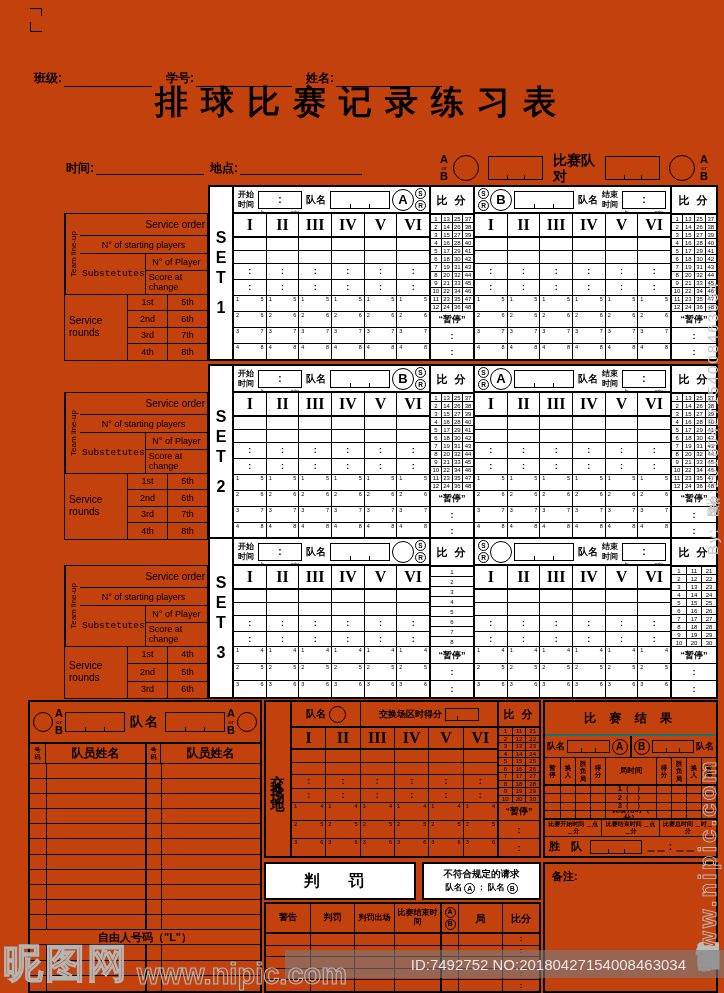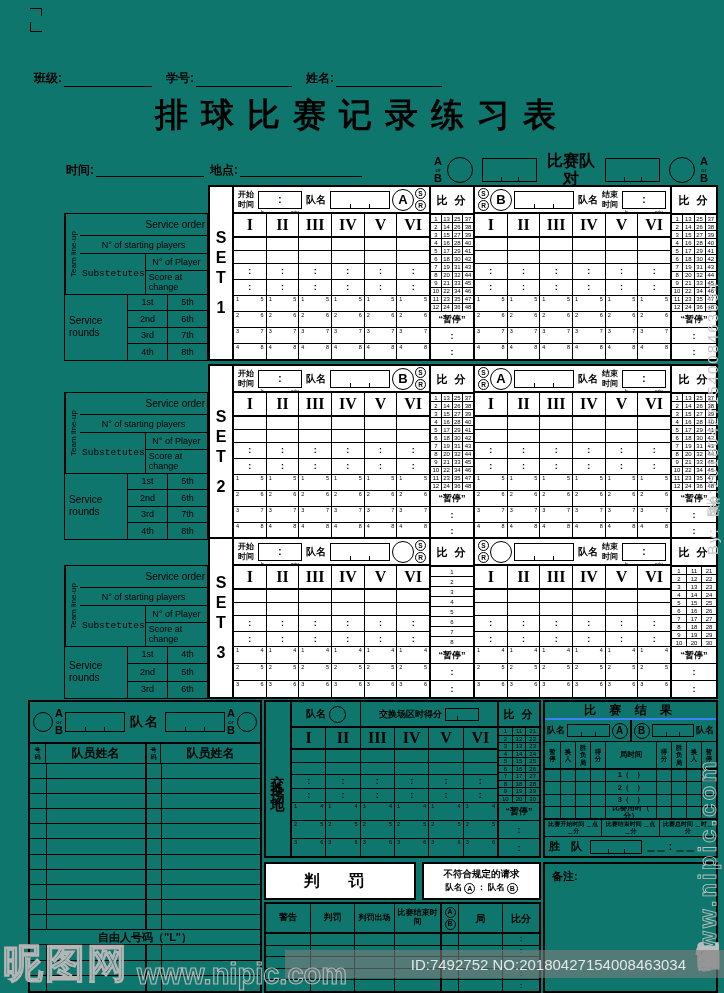--- a/index.html
+++ b/index.html
@@ -1,35 +1,35 @@
 <!DOCTYPE html>
 <html><head>
 <meta charset="utf-8">
 <style>
   html,body{margin:0;padding:0;background:#888;}
-  .page{position:relative;width:724px;height:993px;background:#0f766e;margin:0 auto;
+  .page{position:relative;width:724px;height:993px;background:#c2410c;margin:0 auto;
         font-family:"Liberation Sans",sans-serif;color:#000;overflow:hidden;box-sizing:border-box;}
   .page *{box-sizing:border-box;}
   .abs{position:absolute;}
 
   
   .regmark{position:absolute;left:30px;top:8px;}
   .rm1{width:12px;height:8px;border-top:1.5px solid #000;border-right:1.5px solid #000;}
   .rm2{margin-top:6px;width:12px;height:10px;border-bottom:1.5px solid #000;border-left:1.5px solid #000;}
   .line1{position:absolute;left:34px;top:70px;display:flex;align-items:flex-end;font-size:12px;font-weight:bold;}
   .line1 .ul{display:inline-block;border-bottom:1px solid #000;height:13px;margin:0 14px 0 2px;}
-  .title{position:absolute;top:93px;left:0;width:100%;text-align:center;font-size:33px;font-weight:bold;letter-spacing:13px;}
+  .title{position:absolute;top:80px;left:0;width:100%;text-align:center;font-size:33px;font-weight:bold;letter-spacing:13px;}
   .line2{position:absolute;left:66px;right:16px;top:152px;display:flex;align-items:center;font-size:12px;font-weight:bold;}
   .line2 .ul{display:inline-block;border-bottom:1px solid #000;height:13px;margin:0 6px 0 2px;}
   .aorb{display:flex;flex-direction:column;align-items:center;line-height:1;font-weight:bold;}
   .aorb .ab{font-size:11px;}
   .aorb .or{font-size:6px;font-weight:normal;}
   .circle-big{width:26px;height:26px;border:1.5px solid #000;border-radius:50%;margin:0 5px;flex:0 0 26px;}
   .vbox{width:55px;height:24px;border:1px solid #000;position:relative;margin:0 4px;}
-  .vslabel{text-align:center;font-size:16px;font-weight:bold;line-height:1.15;margin:0 6px;}
+  .vslabel{text-align:left;font-size:14px;font-weight:bold;line-height:1.15;margin:0 6px;}
   .tick{position:absolute;bottom:0;width:1px;height:4px;background:#000;}
   .t1{left:33%;} .t2{left:66%;}
 
   
   .grid{display:flex;flex-direction:column;overflow:hidden;}
   .g-row{flex:1;display:flex;min-height:0;}
   .g-row + .g-row{border-top:1px solid #000;}
   .cell{flex:1;display:flex;align-items:center;justify-content:center;min-width:0;overflow:hidden;line-height:1;}
   .cell + .cell{border-left:1px solid #000;}
   .pair{position:relative;}
@@ -153,21 +153,21 @@
   .pen-grid{flex:1;}
   .pen-grid .cell{font-size:8px;font-weight:bold;}
   .pen-grid .cell:nth-child(1),.pen-grid .cell:nth-child(2){flex:0 0 44px;}
   .pen-grid .cell:nth-child(3){flex:0 0 40px;}
   .pen-grid .cell:nth-child(4){flex:0 0 46px;}
   .pen-grid .cell:nth-child(5){flex:0 0 18px;border-left:2px solid #000;}
   .pen-grid .cell:nth-child(6){flex:0 0 44px;}
 
   
   .result{left:543px;top:700px;width:175px;height:158px;border:2px solid #000;display:flex;flex-direction:column;}
-  .res-title{height:18px;border-bottom:2px solid #3b82f6;display:flex;align-items:center;justify-content:center;
+  .res-title{height:34px;border-bottom:2px solid #0f766e;display:flex;align-items:center;justify-content:center;
              font-weight:bold;font-size:12px;letter-spacing:5px;}
   .res-team{height:22px;border-bottom:1px solid #000;display:flex;font-weight:bold;}
   .rt-half{flex:1;display:flex;align-items:center;gap:2px;padding:0 2px;font-size:9px;}
   .rt-half.right{border-left:2px solid #000;}
   .rt-box{flex:1;height:13px;border:1px solid #000;position:relative;min-width:6px;}
   .circ.sm{flex:0 0 16px;width:16px;height:16px;font-size:10px;border-width:1.5px;}
   .res-cols .cell{flex:0 0 15px;font-size:6.5px;word-break:break-all;line-height:1.15;text-align:center;padding:0 3px;font-weight:bold;}
   .res-cols .cell:nth-child(5){flex:1;font-size:7.5px;word-break:normal;}
   .res-head{height:28px;border-bottom:2px solid #000;}
   .res-body{flex:1;}

